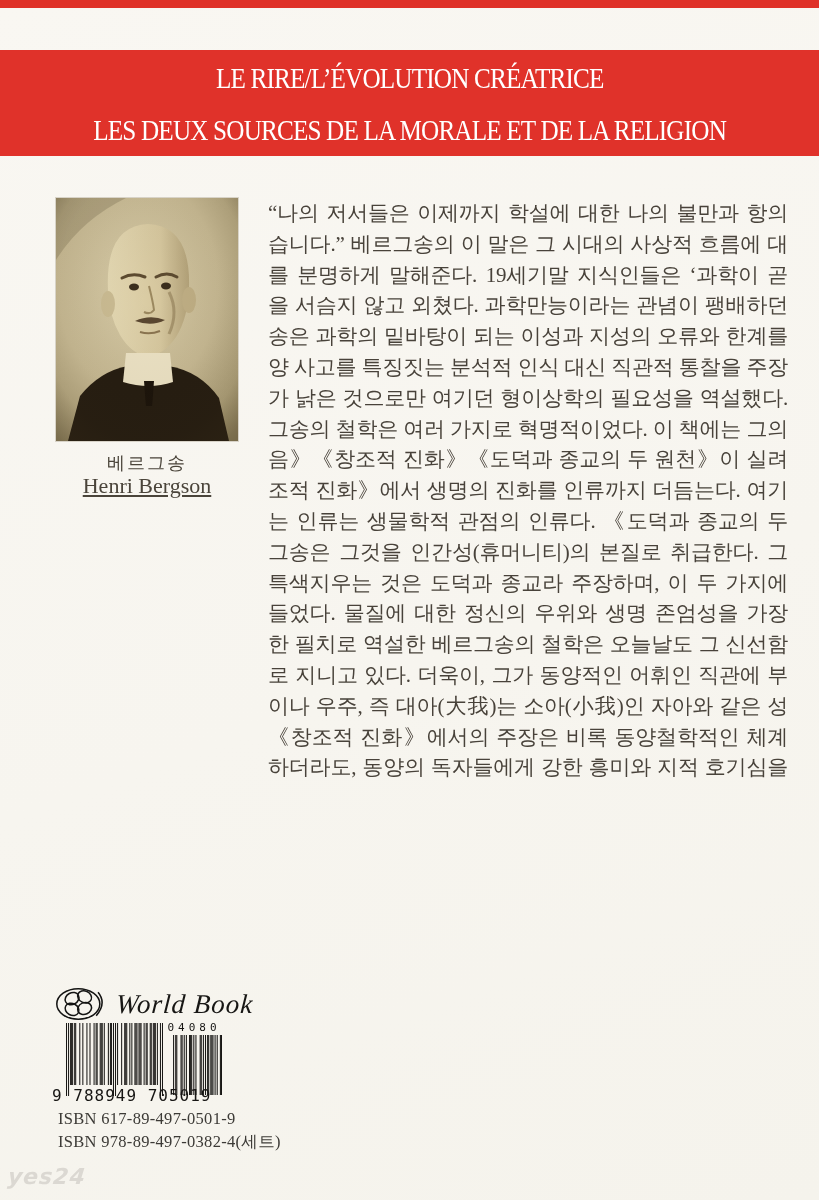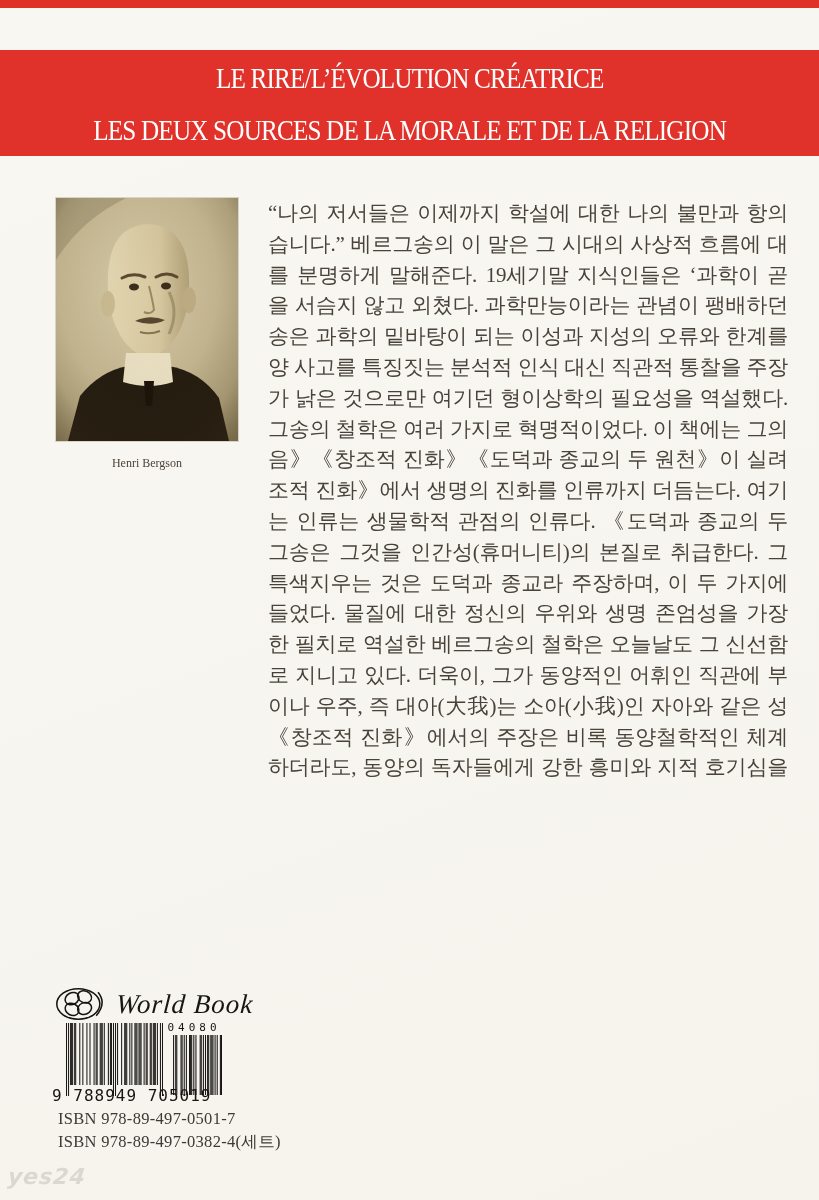--- a/index.html
+++ b/index.html
@@ -34,21 +34,21 @@
   .photo{
     position:absolute;left:56px;top:198px;width:182px;height:243px;
     box-shadow:0 0 0 1px rgba(120,108,80,.25);
   }
   .photo svg{display:block;}
   .caption{
     position:absolute;left:46px;top:452px;width:202px;
     text-align:center;color:#4a443a;
   }
   .caption .kr{font-size:18px;line-height:23px;letter-spacing:2px;}
-  .caption .en{font-size:12px;line-height:22px;}
+  .caption .en{font-size:22px;line-height:22px;text-decoration:underline;}
   
   .desc{
     position:absolute;left:268px;top:199px;width:520px;
     color:#48423a;
     font-size:21px;
   }
   .bline{
     height:30.8px;overflow:hidden;
     text-align:justify;text-align-last:justify;
     word-break:break-all;
@@ -142,20 +142,21 @@
       <path d="M79,123 Q94,116 109,122 Q96,129 79,123 Z" fill="#5a4730"></path>
       <path d="M84,134 Q94,137 104,133" stroke="#8a7450" stroke-width="2" fill="none"></path>
       <path d="M12,243 L24,198 Q44,173 72,168 L112,168 Q144,173 163,200 L173,243 Z" fill="#261d11"></path>
       <path d="M70,155 L114,155 L117,184 Q93,192 67,184 Z" fill="#ebe1c3"></path>
       <path d="M88,183 L98,183 L96,208 L90,208 Z" fill="#1c140b"></path>
       <rect width="182" height="243" fill="url(#vg)"></rect>
     </svg>
   </div>
 
   <div class="caption">
+    <div class="kr">베르그송</div>
     <div class="en">Henri Bergson</div>
   </div>
 
   <div class="desc">
       <div class="bline">“나의 저서들은 이제까지 학설에 대한 나의 불만과 항의를 대변하고 있</div>
       <div class="bline">습니다.” 베르그송의 이 말은 그 시대의 사상적 흐름에 대한 그의 태도</div>
       <div class="bline">를 분명하게 말해준다. 19세기말 지식인들은 ‘과학이 곧 종교’라는 주장</div>
       <div class="bline">을 서슴지 않고 외쳤다. 과학만능이라는 관념이 팽배하던 그때 베르그</div>
       <div class="bline">송은 과학의 밑바탕이 되는 이성과 지성의 오류와 한계를 지적했고, 서</div>
       <div class="bline">양 사고를 특징짓는 분석적 인식 대신 직관적 통찰을 주장했으며, 모두</div>
@@ -265,19 +266,19 @@
         <rect x="40" y="0" width="1" height="60"></rect>
         <rect x="42" y="0" width="1" height="60"></rect>
         <rect x="45" y="0" width="1" height="60"></rect>
         <rect x="46" y="0" width="1" height="60"></rect>
         <rect x="47" y="0" width="1" height="60"></rect>
       </svg>
   </div>
   <div class="bc-addon-digits">04080</div>
 
   <div class="isbn-block">
-    <div>ISBN 978-89-497-0501-7</div>
+    <div>ISBN 617-89-497-0501-9</div>
     <div>ISBN 978-89-497-0382-4(세트)</div>
   </div>
 
   <div class="watermark">yes24</div>
 
 </div>
 
 </body></html>

